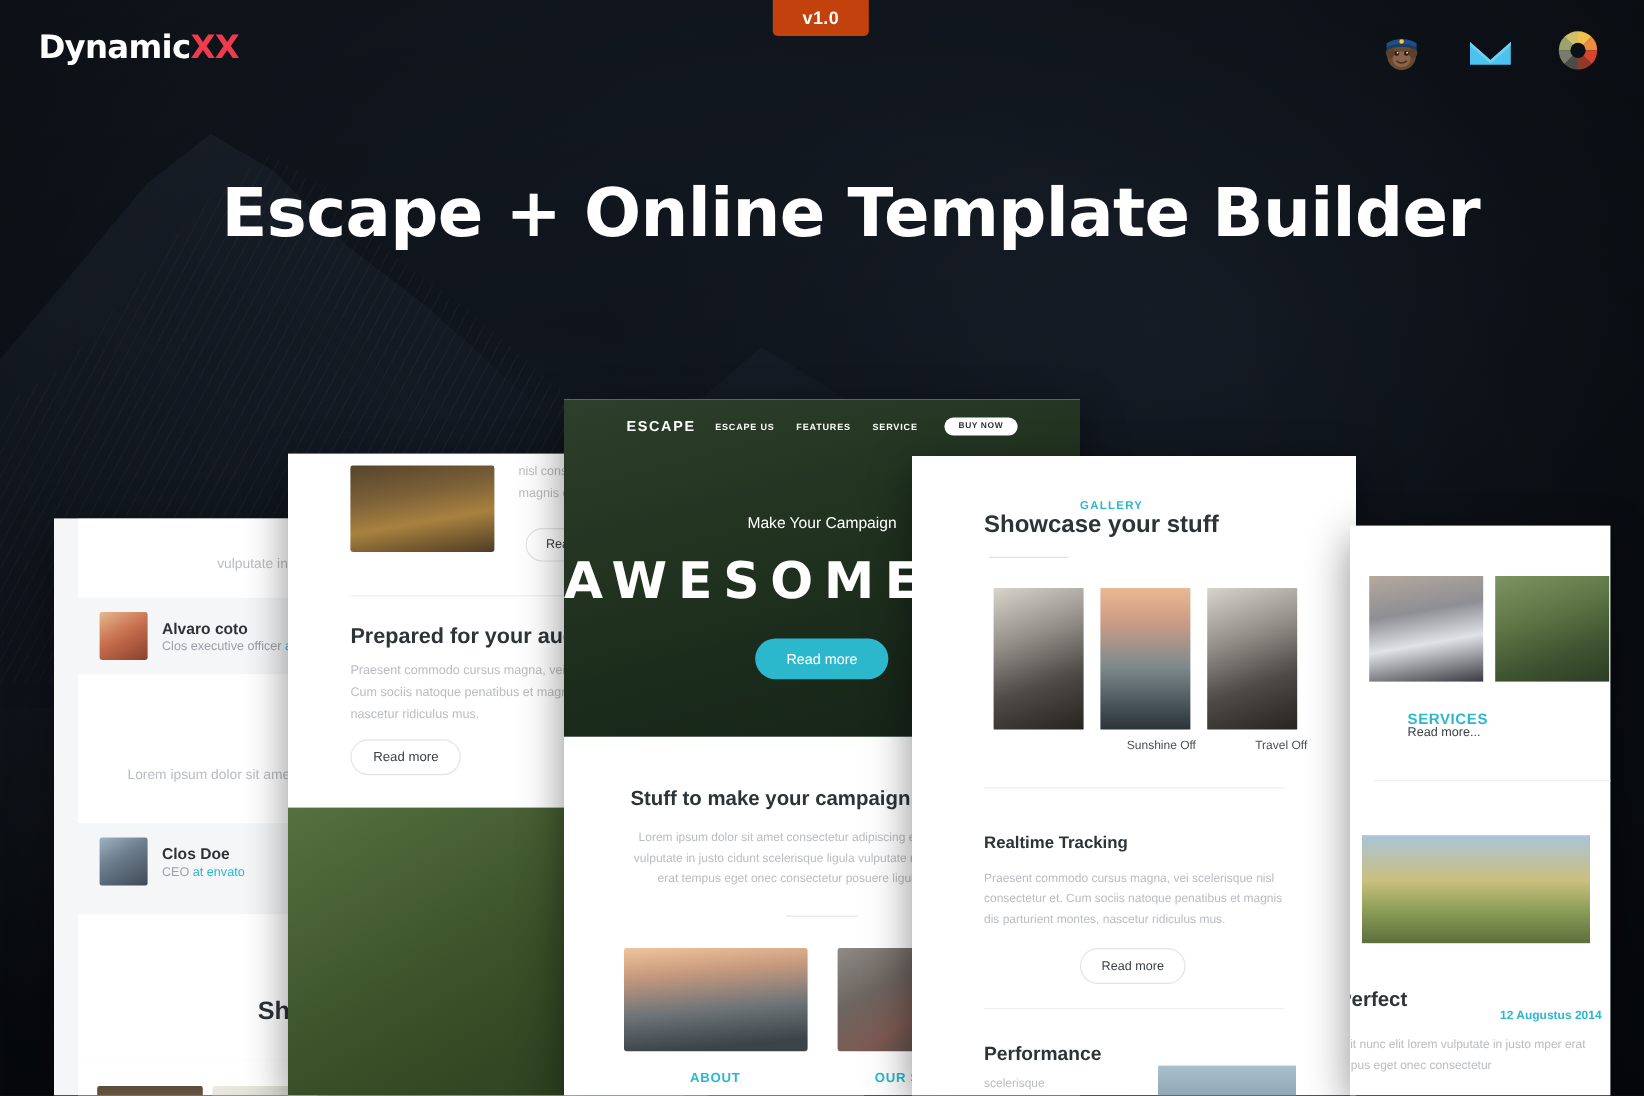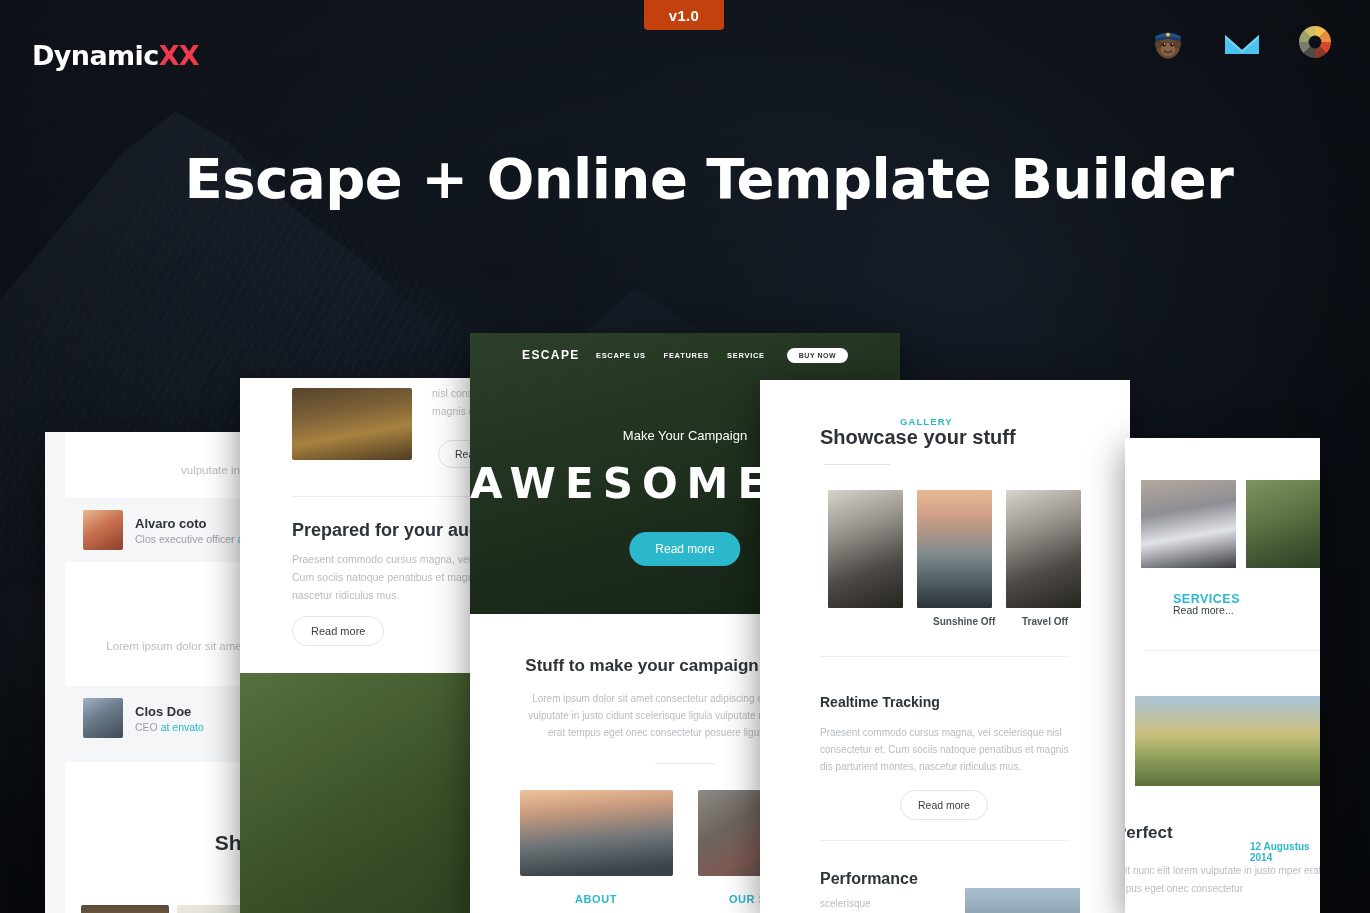--- a/index.html
+++ b/index.html
@@ -33,21 +33,21 @@
   #bg .ridgeTex {
     position:absolute; left:0; top:90px; width:720px; height:480px;
     background:repeating-linear-gradient(118deg, rgba(255,255,255,.030) 0px, rgba(255,255,255,.030) 1px, rgba(0,0,0,0) 1px, rgba(0,0,0,0) 9px);
     clip-path:polygon(0% 100%,0% 52%,8% 44%,16% 30%,24% 16%,31% 8%,38% 14%,46% 26%,55% 36%,64% 48%,74% 60%,86% 74%,100% 88%,100% 100%);
   }
   #bg .vig { position:absolute; inset:0; background:radial-gradient(ellipse at 50% 42%, rgba(0,0,0,0) 35%, rgba(0,0,0,.45) 100%); }
 
   
   #topbar { position:absolute; left:0; top:0; width:1370px; height:78px; z-index:40; }
   #logo {
-    position:absolute; left:32px; top:40px;
+    position:absolute; left:32px; top:24px;
     font-size:27px; font-weight:bold; letter-spacing:-.6px;
     font-family:"DejaVu Sans", sans-serif;
   }
   #logo .w { color:#ffffff; }
   #logo .r { color:#ef3b4d; }
   #version {
     position:absolute; left:644px; top:0; width:80px; height:30px;
     background:#c2410c; color:#fff; border-radius:0 0 4px 4px;
     font-size:15px; font-weight:bold; display:flex; align-items:center; justify-content:center;
     letter-spacing:.3px;
@@ -127,34 +127,34 @@
                color:#2bb8cc; margin-top:17px; }
 
   
   #panel-gallery { left:760px; top:380px; width:370px; height:533px; }
   .g-kicker { position:absolute; left:140px; top:22px; font-size:9.5px; font-weight:bold;
               letter-spacing:1.1px; }
   .g-title { position:absolute; left:60px; top:46px; font-size:20px; font-weight:bold; color:#2e3338; }
   .g-rule { position:absolute; left:64px; top:84px; width:66px; height:1px; background:#dfe2e4; }
   .g-row { position:absolute; left:68px; top:110px; display:flex; gap:14px; }
   .g-row .gi { width:75px; height:118px; border-radius:1px; }
-  .g-caps { position:absolute; left:84px; top:236px; display:flex; gap:14px;font-weight:bold; }
+  .g-caps { position:absolute; left:72px; top:236px; display:flex; gap:32px; }
   .g-caps span { width:75px; font-size:10px; color:#4a5057; }
   .g-rule2 { position:absolute; left:60px; top:276px; width:250px; height:1px; background:#eceef0; }
   .g-h { position:absolute; left:60px; top:314px; font-size:14px; font-weight:bold; color:#2e3338; }
   .g-p { position:absolute; left:60px; top:344px; width:260px; font-size:10px; line-height:17px; color:#b9bcc0; }
   .g-btn { position:absolute; left:140px; top:410px; padding:8px 17px; border:1px solid #e2e4e6;
            border-radius:16px; font-size:10.5px; color:#3a4046; }
   .g-rule3 { position:absolute; left:60px; top:460px; width:250px; height:1px; background:#eceef0; }
   .g-h2 { position:absolute; left:60px; top:490px; font-size:16px; font-weight:bold; color:#2e3338; }
   .g-p2 { position:absolute; left:60px; top:516px; width:120px; font-size:10px; line-height:16px; color:#b9bcc0; }
   .g-img2 { position:absolute; left:205px; top:508px; width:115px; height:60px; }
 
   
-  #panel-right { left:1125px; top:438px; width:195px; height:475px; }
+  #panel-right { left:1125px; top:438px; width:217px; height:475px; }
   .r-row { position:absolute; left:16px; top:42px; display:flex; gap:10px; }
   .r-row .ri { width:95px; height:88px; }
   .r-t { position:absolute; left:48px; top:140px; font-size:12.5px; font-weight:bold; letter-spacing:.5px; }
   .r-m { position:absolute; left:48px; top:166px; font-size:10.5px; color:#3a4046; }
   .r-rule { position:absolute; left:20px; top:212px; width:200px; height:1px; background:#eceef0; }
   .r-img { position:absolute; left:10px; top:258px; width:190px; height:90px; }
   .r-h { position:absolute; left:-10px; top:385px; font-size:17px; font-weight:bold; color:#2e3338; }
   .r-date { position:absolute; left:125px; top:389px; font-size:10px; font-weight:bold; }
   .r-p { position:absolute; left:-16px; top:424px; width:230px; font-size:10px; line-height:18px; color:#b9bcc0; }
 

